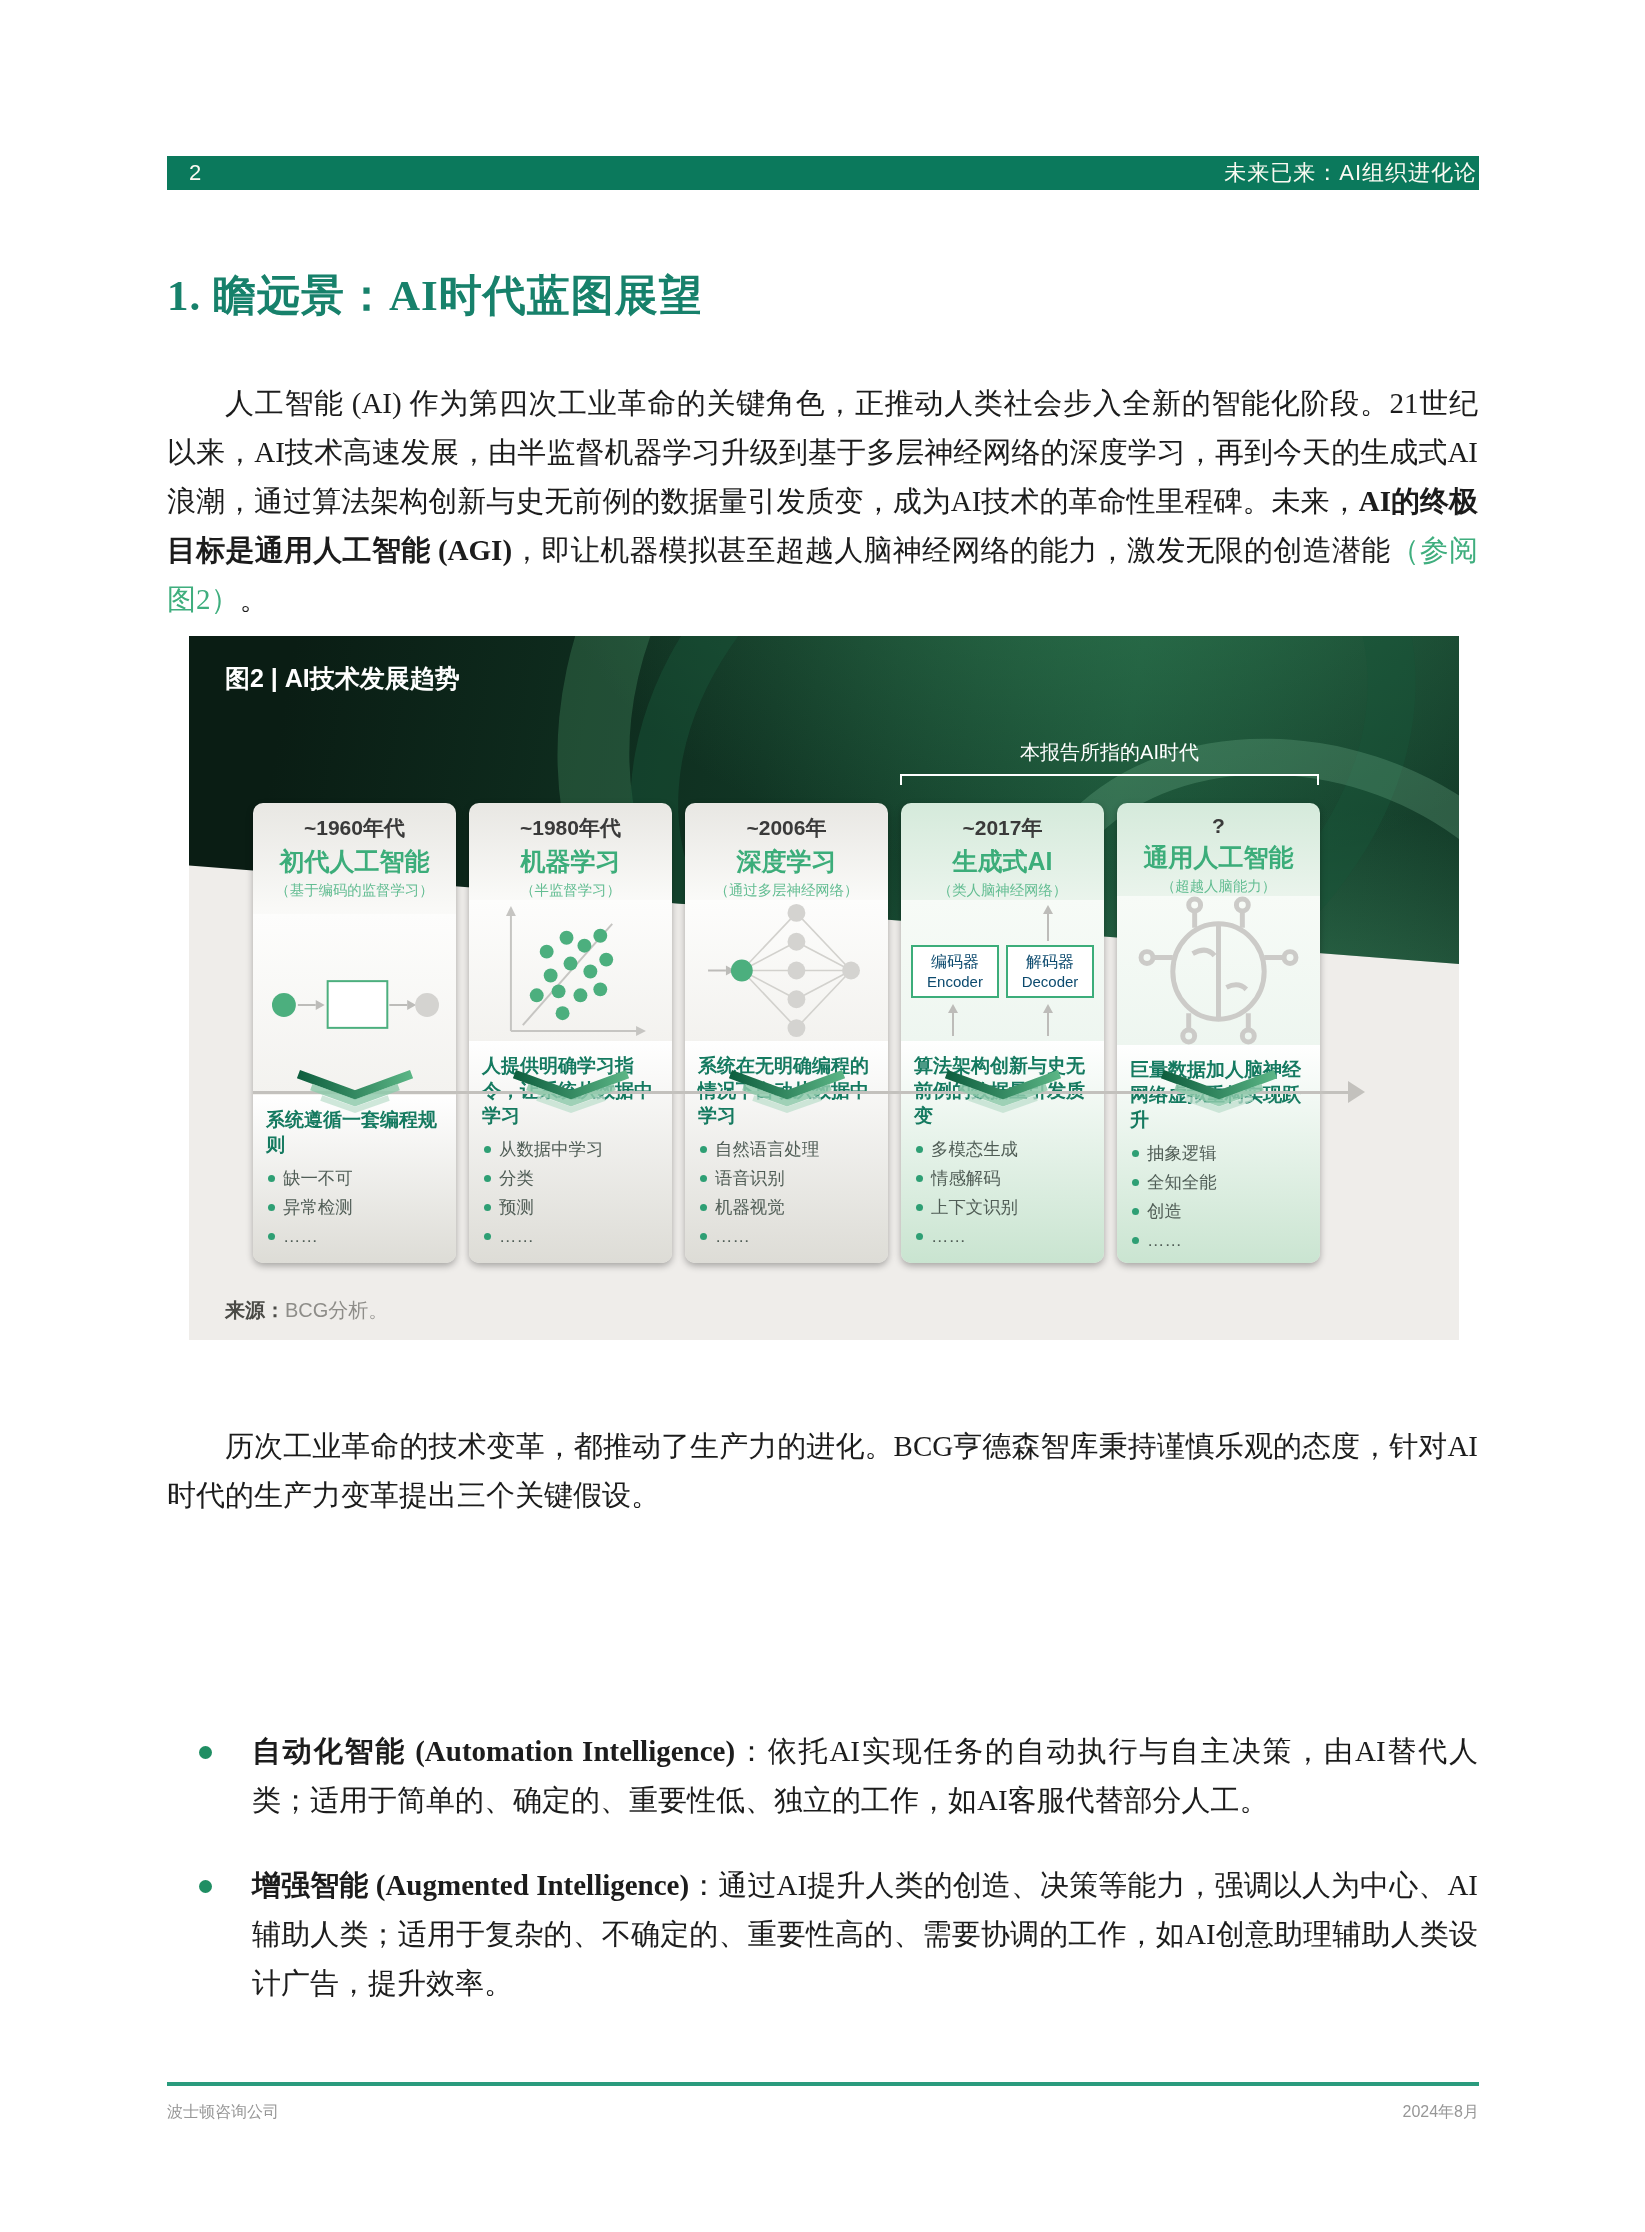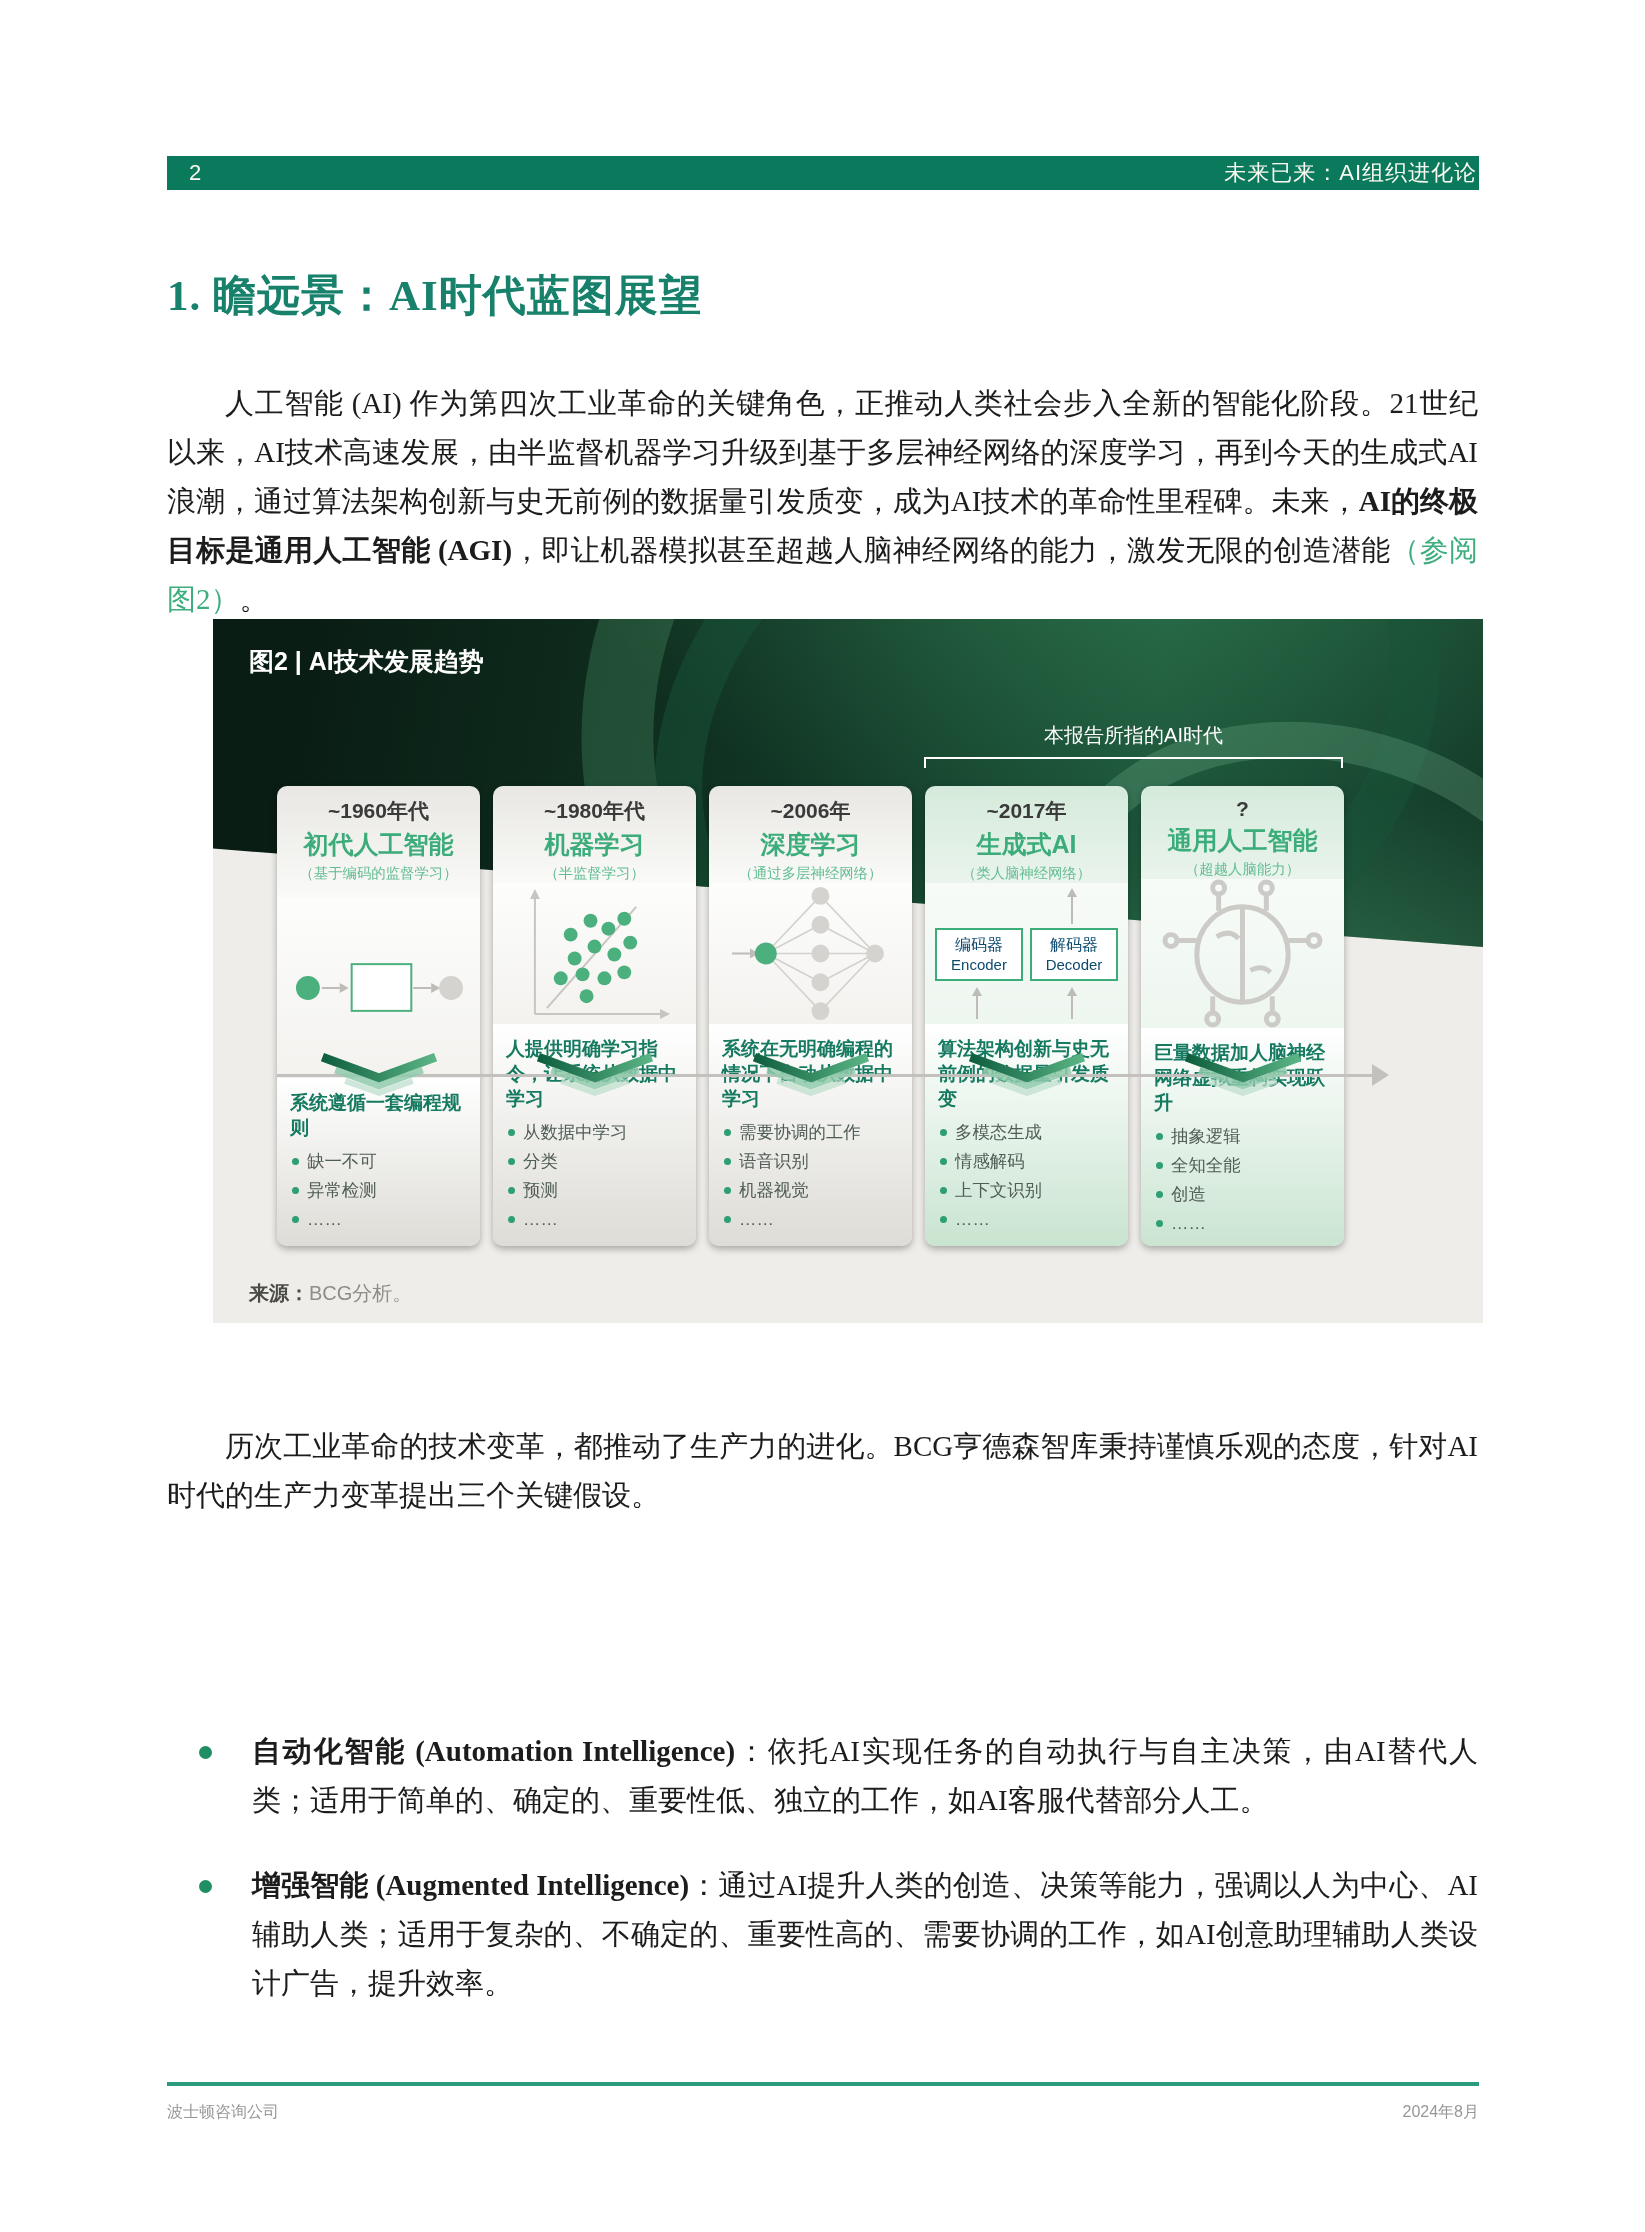--- a/index.html
+++ b/index.html
@@ -28,22 +28,22 @@
   b{font-weight:bold;}
 
   
   .bullet-list{position:absolute;top:1727px;left:167px;width:1311px;list-style:none;margin:0;padding:0;}
   .bullet-list li{position:relative;padding-left:85px;font-size:29px;line-height:49px;
                   text-align:justify;margin-bottom:36px;}
   .bullet-list li .dot{position:absolute;left:32px;top:19px;width:13px;height:13px;border-radius:50%;
                   background:#1f8e63;}
 
   
-  .figure{position:absolute;top:619px;left:189px;width:1270px;height:704px;background:#efedea;
-          font-family:"Liberation Sans","DejaVu Sans",sans-serif;margin-left:24px;}
+  .figure{position:absolute;top:636px;left:189px;width:1270px;height:704px;background:#efedea;
+          font-family:"Liberation Sans","DejaVu Sans",sans-serif;}
   .hero{position:absolute;top:0;left:0;right:0;height:328px;overflow:hidden;
         clip-path:polygon(0 0,100% 0,100% 100%,0 70%);
         background:
           radial-gradient(ellipse 756px 517px at 88% 150%, rgba(96,190,136,.45), transparent 62%),
           radial-gradient(ellipse 896px 617px at 72% -45%, rgba(62,150,100,.55), transparent 64%),
           radial-gradient(ellipse 557px 418px at 52% 135%, rgba(36,110,74,.5), transparent 60%),
           linear-gradient(100deg,#0a1d14 8%,#113524 45%,#1a5036 72%,#143c29 100%);}
   .ring{position:absolute;border-radius:50%;}
   .ring1{width:1095px;height:816px;border:72px solid rgba(90,180,125,.25);right:-328px;top:-428px;transform:rotate(-16deg);}
   .ring2{width:716px;height:537px;border:48px solid rgba(24,84,55,.5);right:30px;top:-209px;transform:rotate(-24deg);}
@@ -250,21 +250,21 @@
                   <circle cx="95" cy="70" r="9"></circle>
                 <circle cx="95" cy="99" r="9"></circle>
                   <circle cx="95" cy="128" r="9"></circle>
                   <circle cx="150" cy="70" r="9"></circle>
               </g>
             </svg>
           </div>
           <div class="card-desc">
             <div class="desc-title">系统在无明确编程的情况下自动从数据中学习</div>
             <ul class="desc-ul">
-              <li>需要协调的工作</li>
+              <li>自然语言处理</li>
               <li>语音识别</li>
               <li>机器视觉</li>
               <li>……</li>
             </ul>
           </div>
         </div>
         <svg class="chev" width="129" height="46" viewBox="0 0 130 46">
           <polyline points="8,5 65,26 122,5" fill="none" stroke="url(#chevGrad)" stroke-width="9"></polyline>
           <polyline points="21,18 65,34 109,18" fill="none" stroke="#8fcaac" stroke-width="7" opacity="0.85"></polyline>
           <polyline points="31,29 65,41 99,29" fill="none" stroke="#bfdfcd" stroke-width="6" opacity="0.75"></polyline>

